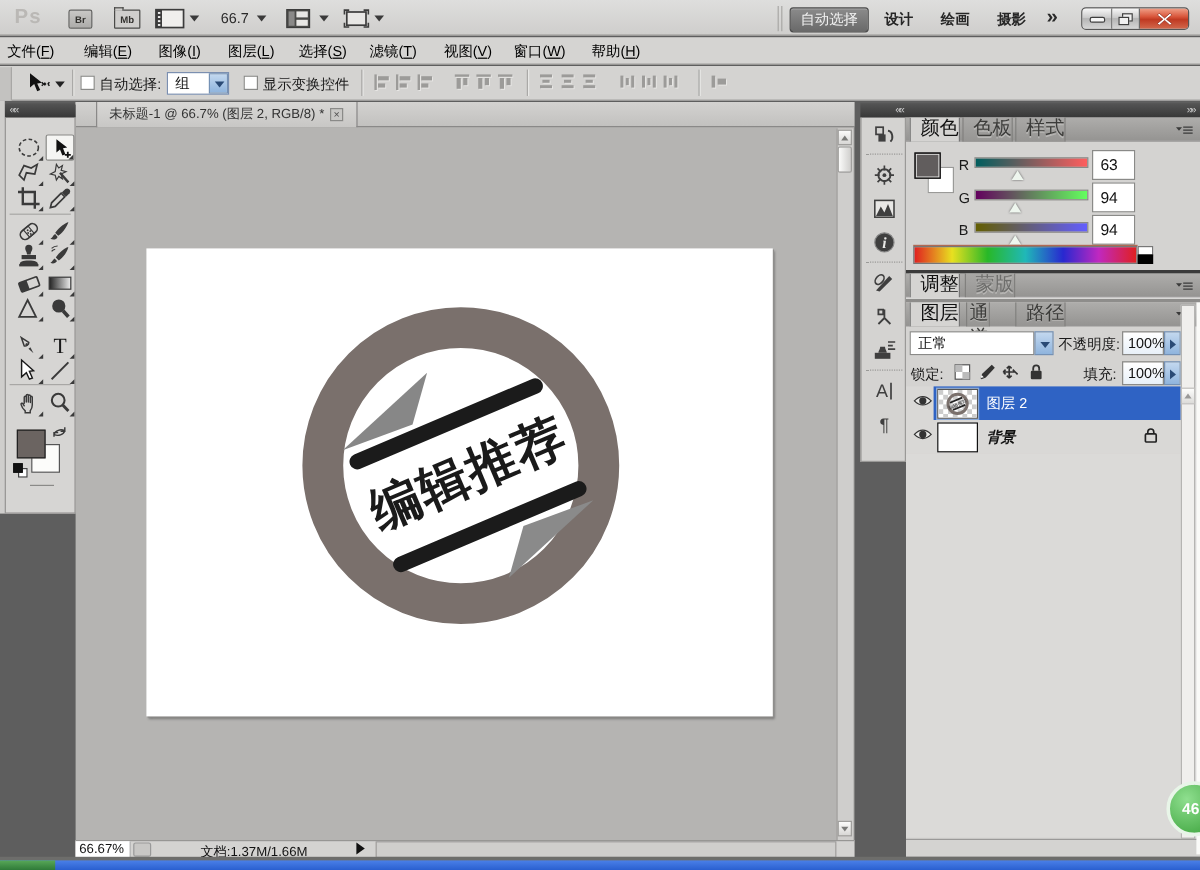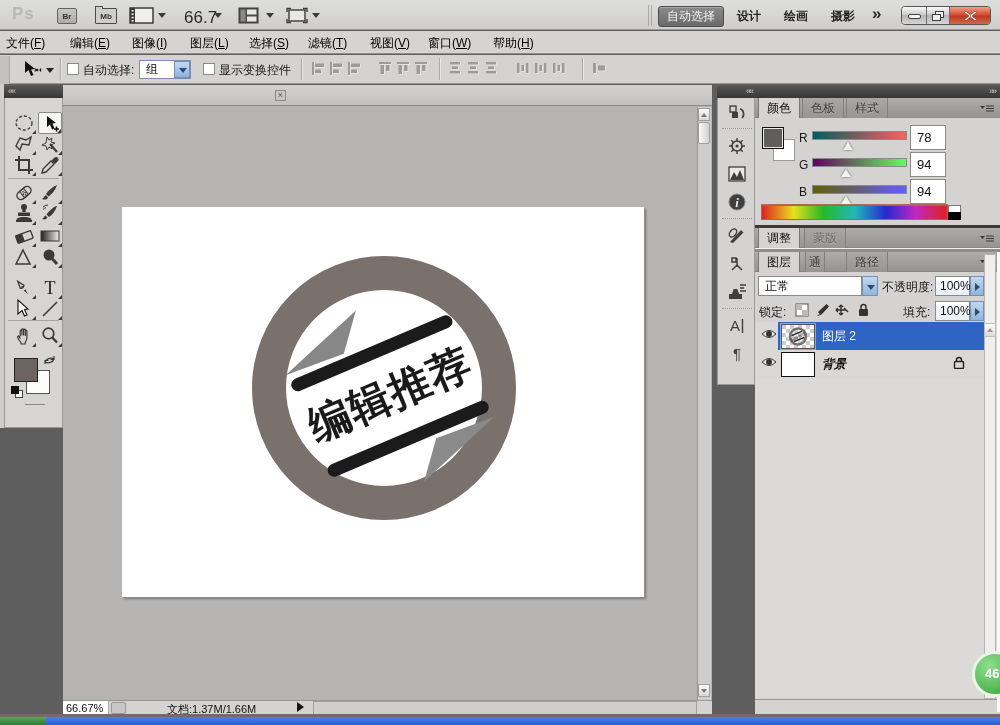--- a/index.html
+++ b/index.html
@@ -48,21 +48,21 @@
 .tsep{position:absolute;left:3px;width:51px;height:1px;background:#a8a7a5;box-shadow:0 1px 0 #eceber;}
 
 #striphead{left:717px;top:86px;width:38px;height:12px;background:linear-gradient(#555,#373737);color:#ccc;font-size:9px;line-height:11px;text-align:right;padding-right:3px;letter-spacing:-2px;}
 #iconstrip{left:717px;top:98px;width:38px;height:287px;background:#d4d3d1;border:1px solid #9a9997;border-top:none;}
 .strico{position:absolute;left:9px;width:20px;height:20px;}
 .ssep{position:absolute;left:4px;width:30px;height:1px;border-top:1px dotted #9a9a98;}
 
 #dockhead{left:755px;top:86px;width:245px;height:12px;background:linear-gradient(#555,#373737);color:#ccc;font-size:9px;line-height:11px;text-align:right;padding-right:5px;letter-spacing:-2px;}
 #dock{left:755px;top:98px;width:245px;height:616px;background:#d4d3d1;}
 .tabrow{position:absolute;left:0;width:245px;height:20px;background:linear-gradient(#aeadab,#959492);border-bottom:1px solid #8a8988;}
-.ptab{position:absolute;top:0;height:20px;font-size:12px;line-height:20px;text-align:center;}
+.ptab{position:absolute;top:0;height:20px;font-size:16px;line-height:20px;text-align:right;}
 .ptab.act{background:#d5d4d2;border-left:1px solid #777;border-right:1px solid #777;color:#111;}
 .ptab.ina{color:#3c3c3a;background:linear-gradient(#a9a8a6,#969593);border-left:1px solid #81807e;border-right:1px solid #81807e;text-shadow:0 1px 0 #b8b7b5;}
 .pmenu{position:absolute;right:6px;top:7px;width:14px;height:8px;}
 
 .slidlab{position:absolute;font-size:12px;color:#191919;}
 .sltrack{position:absolute;width:95px;height:9px;border:1px solid #8a8a88;}
 .slthumb{position:absolute;width:0;height:0;border-left:5px solid transparent;border-right:5px solid transparent;border-bottom:8px solid #eef6ee;filter:drop-shadow(0 0 1px #555);}
 .valbox{position:absolute;width:36px;height:25px;background:#fff;border:1px solid #8a8a88;font-size:13px;color:#111;padding:4px 0 0 6px;}
 
 .bluebtn{position:absolute;background:linear-gradient(#c3d8ef,#8fb4dd);border:1px solid #7491b5;}
@@ -83,21 +83,21 @@
 
 <svg class="abs tbico" style="left:129px;" width="25" height="17" viewBox="0 0 25 17">
     <rect x="1" y="1" width="23" height="15" fill="#f0efed" stroke="#3c3c3c" stroke-width="1.5"></rect>
     <rect x="1" y="1" width="5" height="15" fill="#3c3c3c"></rect>
     <rect x="2.6" y="3" width="2" height="1.6" fill="#eee"></rect>
     <rect x="2.6" y="6.4" width="2" height="1.6" fill="#eee"></rect>
     <rect x="2.6" y="9.8" width="2" height="1.6" fill="#eee"></rect>
     <rect x="2.6" y="13" width="2" height="1.6" fill="#eee"></rect>
   </svg>
 <div class="abs dda" style="left:158px;top:13px;"></div>
-<div class="abs" style="left:184px;top:8px;font-size:17px;color:#2a2a2a;">66.7</div>
+<div class="abs" style="left:184px;top:8px;font-size:12px;color:#2a2a2a;">66.7</div>
 <div class="abs dda" style="left:214px;top:13px;"></div>
 
 <svg class="abs tbico" style="left:238px;" width="21" height="17" viewBox="0 0 21 17">
     <rect x="1" y="1" width="19" height="15" fill="#4a4a48" stroke="#3c3c3c"></rect>
     <rect x="9" y="2.5" width="9.5" height="5" fill="#e8e7e5"></rect>
     <rect x="9" y="9.5" width="9.5" height="5" fill="#e8e7e5"></rect>
     <rect x="2.5" y="2.5" width="5" height="12" fill="#8a8988"></rect>
   </svg>
 <div class="abs dda" style="left:266px;top:13px;"></div>
 
@@ -161,20 +161,21 @@
 <div class="abs optxt" style="left:219px;top:62px;">显示变换控件</div>
 <div class="abs vsep" style="left:301px;top:58px;"></div>
 
 <g id="alignicons"></g>
 <div class="abs vsep" style="left:439px;top:58px;"></div>
 <div class="abs vsep" style="left:582px;top:58px;"></div>
 
 
 <div id="docwin" class="abs">
   <div id="tabbar" class="abs"></div>
+  <div id="doctab" class="abs">未标题-1 @ 66.7% (图层 2, RGB/8) *</div>
   <div id="tabclose" class="abs">×</div>
   <div id="canvas" class="abs"></div>
 
   <svg class="abs" style="left:59px;top:122px;" width="522" height="390" viewBox="0 0 522 390">
     <circle cx="262" cy="181" r="115" fill="none" stroke="#7a706c" stroke-width="34"></circle>
     <g transform="translate(268,189) rotate(-23)">
       <path d="M-88 -60 L2 -92 L-26 -57 Z" fill="#878787"></path>
       <path d="M88 60 L-2 92 L26 57 Z" fill="#8a8a8a"></path>
       <rect x="-87" y="-53" width="174" height="13" rx="6.5" fill="#1b1b1b"></rect>
       <rect x="-87" y="40" width="174" height="13" rx="6.5" fill="#1b1b1b"></rect>
@@ -426,21 +427,21 @@
       <path d="M0 1 l5 0 l-2.5 3 Z" fill="#3a3a3a"></path>
       <path d="M6 1 h8 M6 3.5 h8 M6 6 h8" stroke="#3a3a3a"></path>
     </svg>
 
   <div class="abs" style="left:18px;top:41px;width:22px;height:22px;background:#fff;border:1px solid #9a9a98;"></div>
   <div class="abs" style="left:7px;top:29px;width:22px;height:22px;background:#615d5d;border:1px solid #111;box-shadow:0 0 0 1px #e8e8e6 inset;"></div>
 
   <div class="slidlab" style="left:44px;top:33px;">R</div>
   <div class="sltrack" style="left:57px;top:33px;background:linear-gradient(to right,rgb(0,94,94),rgb(255,94,94));"></div>
   <div class="slthumb" style="left:88px;top:44px;"></div>
-  <div class="valbox" style="left:155px;top:27px;">78</div>
+  <div class="valbox" style="left:155px;top:27px;">63</div>
 
   <div class="slidlab" style="left:44px;top:60px;">G</div>
   <div class="sltrack" style="left:57px;top:60px;background:linear-gradient(to right,rgb(99,0,94),rgb(99,255,94));"></div>
   <div class="slthumb" style="left:86px;top:71px;"></div>
   <div class="valbox" style="left:155px;top:54px;">94</div>
 
   <div class="slidlab" style="left:44px;top:87px;">B</div>
   <div class="sltrack" style="left:57px;top:87px;background:linear-gradient(to right,rgb(99,94,0),rgb(99,94,255));"></div>
   <div class="slthumb" style="left:86px;top:98px;"></div>
   <div class="valbox" style="left:155px;top:81px;">94</div>

